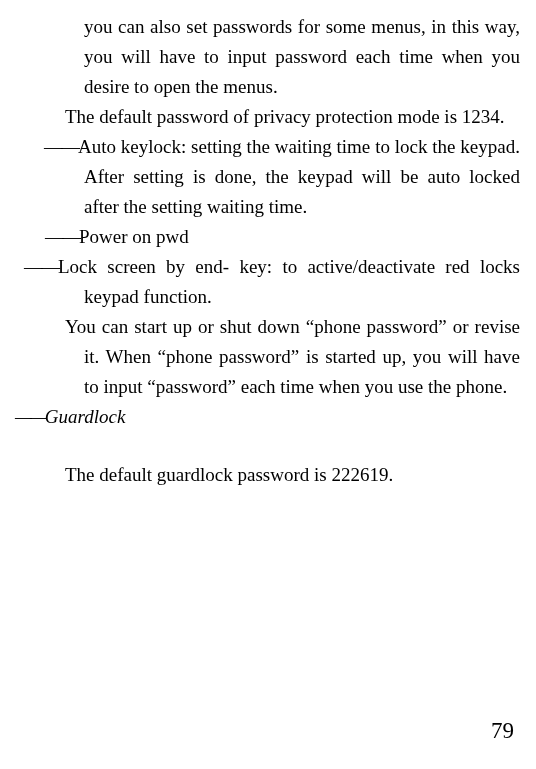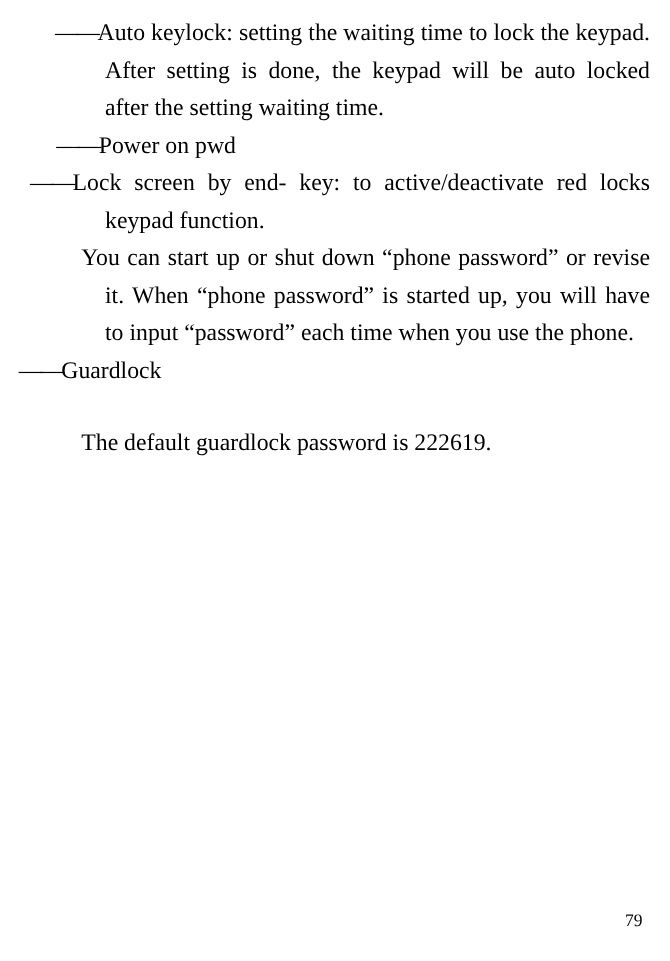--- a/index.html
+++ b/index.html
@@ -34,45 +34,48 @@
       padding-left: 70px;
       text-indent: -60px;
     }
     .dash-item-narrow {
       padding-left: 55px;
       text-indent: -24px;
     }
     .dash-item-guard {
       padding-left: 37px;
       text-indent: -36px;
+      font-style: italic;
     }
     .guard-default {
       padding-left: 51px;
       margin-top: 28px;
     }
     .dash {
       letter-spacing: -2px;
     }
     .dash-thin {
       letter-spacing: -2px;
       font-weight: 300;
     }
     .page-num {
       position: absolute;
       bottom: 20px;
       right: 22px;
-      font-size: 14px;
+      font-size: 23px;
     }
   </style>
 </head>
 <body>
 
 <div class="content">
 
+  <p class="para cont-full">you can also set passwords for some menus, in this way, you will have to input password each time when you desire to open the menus.</p>
 
+  <p class="para cont-first">The default password of privacy protection mode is 1234.</p>
 
   <p class="para dash-item">
     <span class="dash">——</span><span>Auto keylock: setting the waiting time to lock the keypad. After setting is done, the keypad will be auto locked after the setting waiting time.</span>
   </p>
 
   <p class="para dash-item-narrow">
     <span class="dash">——</span><span>Power on pwd</span>
   </p>
 
   <p class="para dash-item-far">

